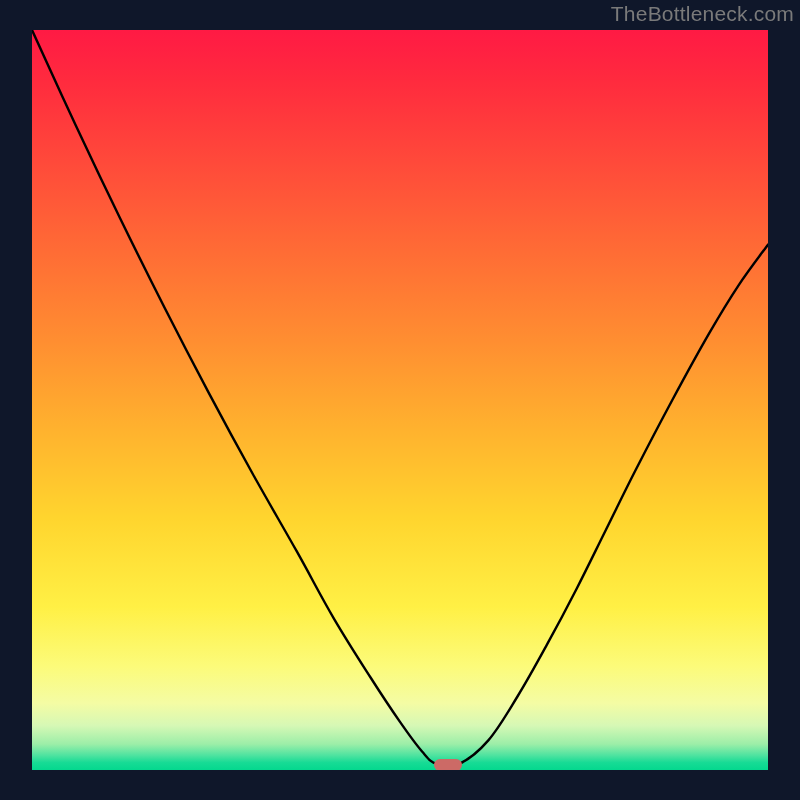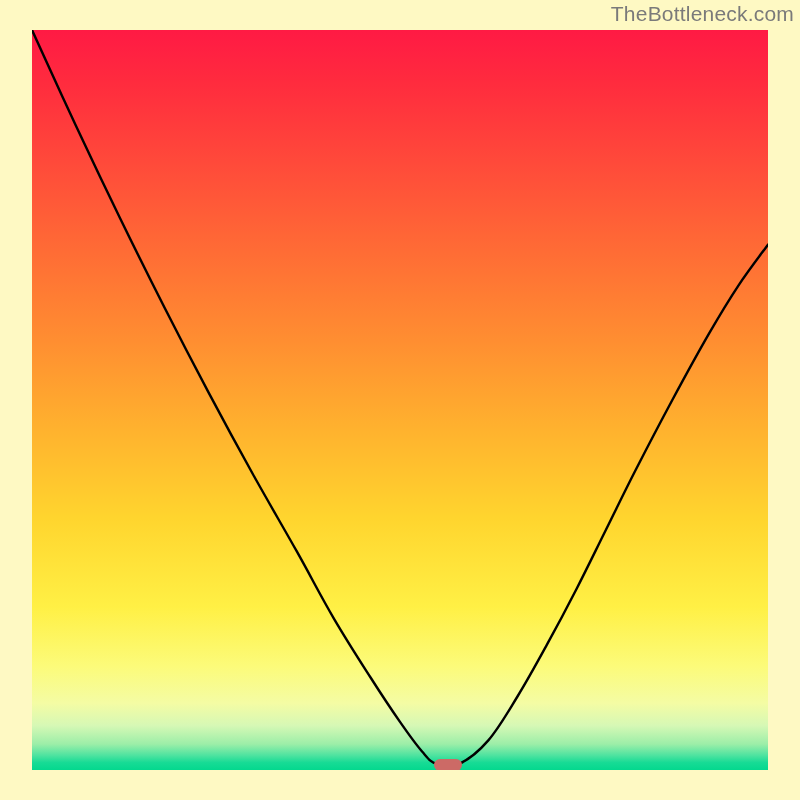--- a/index.html
+++ b/index.html
@@ -8,21 +8,21 @@
     width: 800px;
     height: 800px;
     background: #000;
     overflow: hidden;
     font-family: Arial, Helvetica, sans-serif;
   }
   .frame {
     position: relative;
     width: 800px;
     height: 800px;
-    background: #fef9c3;
+    background: #0f172a;
   }
   .watermark {
     position: absolute;
     top: 2px;
     right: 6px;
     color: #7a7a7a;
     font-size: 21px;
     font-weight: 400;
     letter-spacing: 0.2px;
     z-index: 5;

